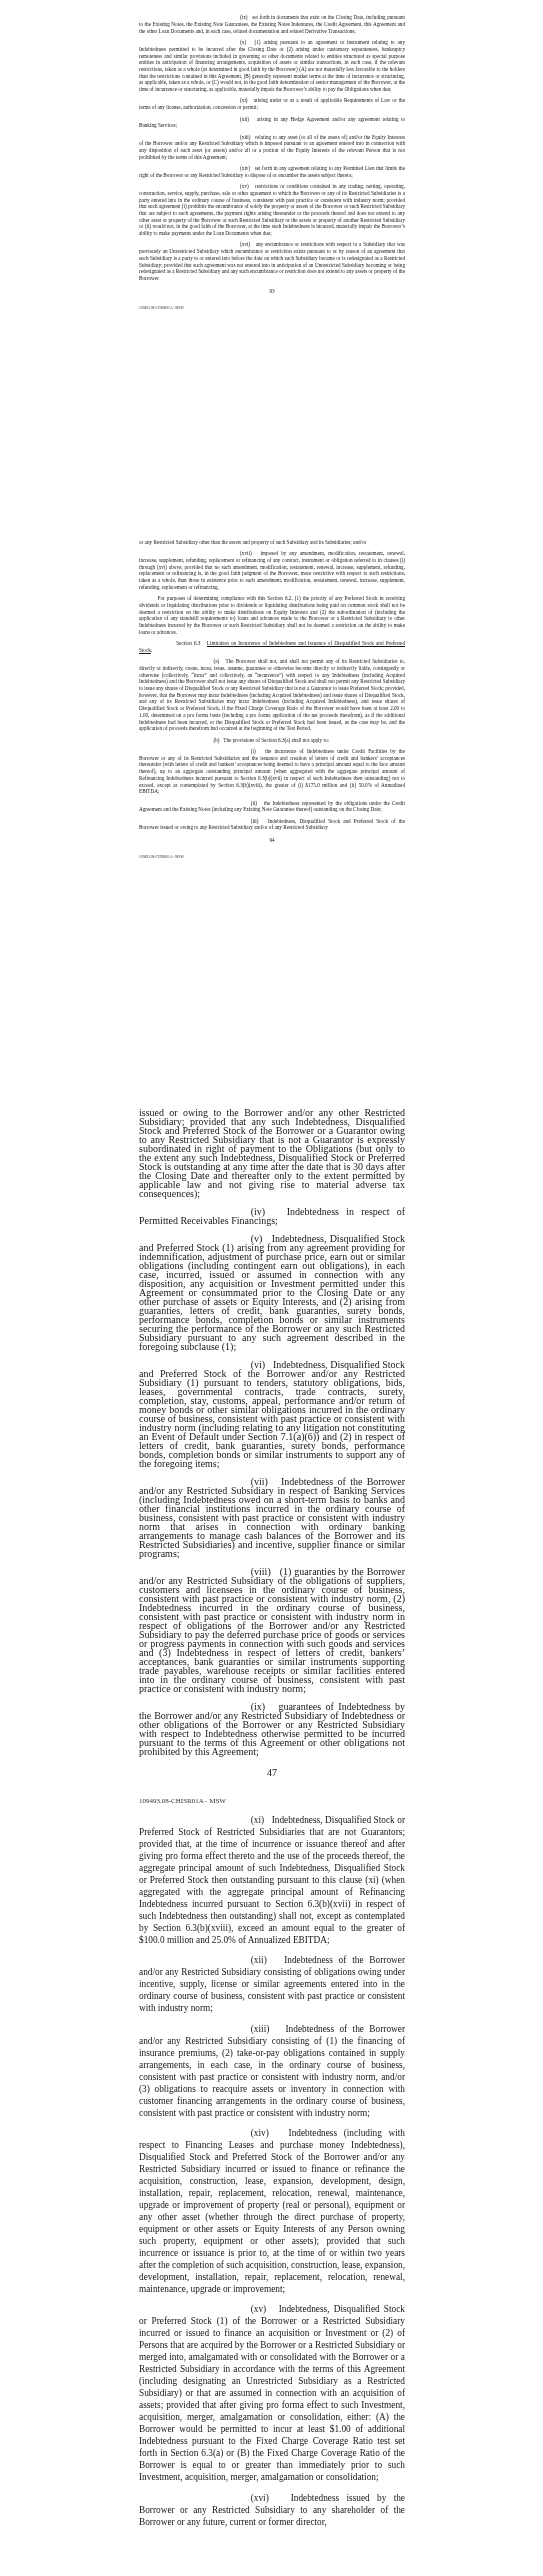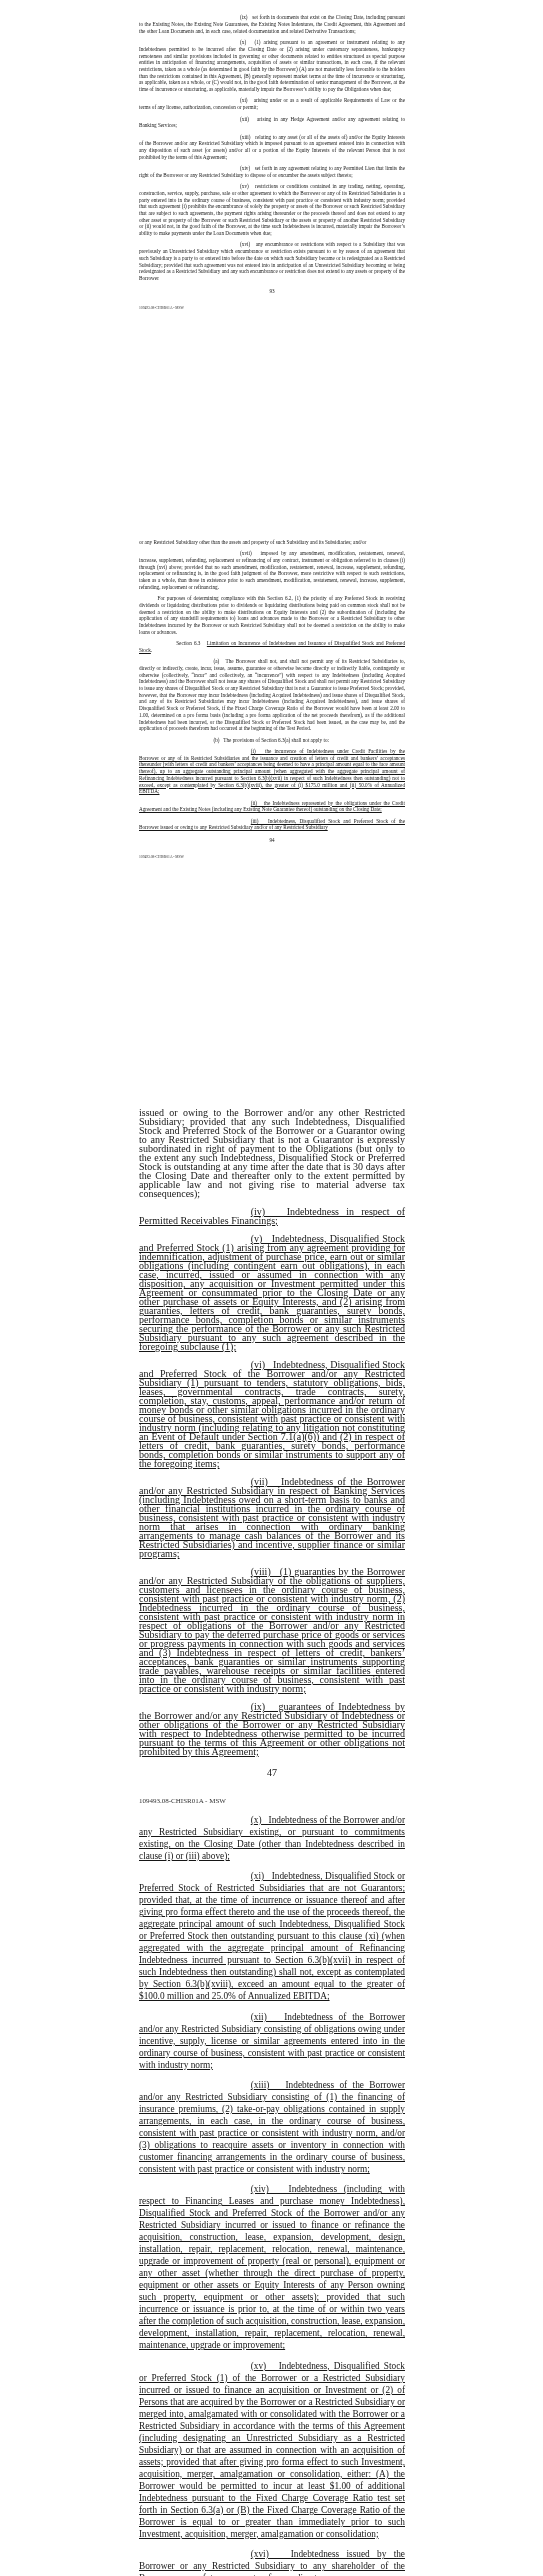--- a/index.html
+++ b/index.html
@@ -28,21 +28,21 @@
   }
   .para {
     margin: 0 0 0.9em 0;
     text-align: justify;
   }
   .cont      { text-indent: 0; }
   .p1        { text-indent: 7%; }
   .section   { text-indent: 14%; }
   .suba      { text-indent: 28%; }
   .clause    { text-indent: 38%; }
-  .subclause { text-indent: 42%; text-decoration: underline; }
+  .subclause { text-indent: 42%; }
   .u { text-decoration: underline; }
   .page-number {
     text-align: center;
     margin-top: 1.2em;
   }
   .doc-footer {
     margin-top: 2.8em;
     font-size: 0.7em;
     color: #333333;
   }
@@ -93,21 +93,20 @@
         <p class="para subclause">(vi)&nbsp;&nbsp; Indebtedness, Disqualified Stock and Preferred Stock of the Borrower and/or any Restricted Subsidiary (1) pursuant to tenders, statutory obligations, bids, leases, governmental contracts, trade contracts, surety, completion, stay, customs, appeal, performance and/or return of money bonds or other similar obligations incurred in the ordinary course of business, consistent with past practice or consistent with industry norm (including relating to any litigation not constituting an Event of Default under Section 7.1(a)(6)) and (2) in respect of letters of credit, bank guaranties, surety bonds, performance bonds, completion bonds or similar instruments to support any of the foregoing items;</p>
         <p class="para subclause">(vii)&nbsp;&nbsp; Indebtedness of the Borrower and/or any Restricted Subsidiary in respect of Banking Services (including Indebtedness owed on a short-term basis to banks and other financial institutions incurred in the ordinary course of business, consistent with past practice or consistent with industry norm that arises in connection with ordinary banking arrangements to manage cash balances of the Borrower and its Restricted Subsidiaries) and incentive, supplier finance or similar programs;</p>
         <p class="para subclause">(viii)&nbsp;&nbsp; (1) guaranties by the Borrower and/or any Restricted Subsidiary of the obligations of suppliers, customers and licensees in the ordinary course of business, consistent with past practice or consistent with industry norm, (2) Indebtedness incurred in the ordinary course of business, consistent with past practice or consistent with industry norm in respect of obligations of the Borrower and/or any Restricted Subsidiary to pay the deferred purchase price of goods or services or progress payments in connection with such goods and services and (3) Indebtedness in respect of letters of credit, bankers’ acceptances, bank guaranties or similar instruments supporting trade payables, warehouse receipts or similar facilities entered into in the ordinary course of business, consistent with past practice or consistent with industry norm;</p>
         <p class="para subclause">(ix)&nbsp;&nbsp; guarantees of Indebtedness by the Borrower and/or any Restricted Subsidiary of Indebtedness or other obligations of the Borrower or any Restricted Subsidiary with respect to Indebtedness otherwise permitted to be incurred pursuant to the terms of this Agreement or other obligations not prohibited by this Agreement;</p>
         <div class="page-number">47</div>
         <div class="doc-footer">109493.08-CHISR01A - MSW</div>
       </div>
     </div>
     <div class="page page-3">
       <div class="text-block">
-        <p class="para subclause">(x)&nbsp;&nbsp; Indebtedness of the Borrower and/or any Restricted Subsidiary existing, or pursuant to commitments existing, on the Closing Date (other than Indebtedness described in clause (i) or (iii) above);</p>
         <p class="para subclause">(xi)&nbsp;&nbsp; Indebtedness, Disqualified Stock or Preferred Stock of Restricted Subsidiaries that are not Guarantors; provided that, at the time of incurrence or issuance thereof and after giving pro forma effect thereto and the use of the proceeds thereof, the aggregate principal amount of such Indebtedness, Disqualified Stock or Preferred Stock then outstanding pursuant to this clause (xi) (when aggregated with the aggregate principal amount of Refinancing Indebtedness incurred pursuant to Section 6.3(b)(xvii) in respect of such Indebtedness then outstanding) shall not, except as contemplated by Section 6.3(b)(xviii), exceed an amount equal to the greater of $100.0 million and 25.0% of Annualized EBITDA;</p>
         <p class="para subclause">(xii)&nbsp;&nbsp; Indebtedness of the Borrower and/or any Restricted Subsidiary consisting of obligations owing under incentive, supply, license or similar agreements entered into in the ordinary course of business, consistent with past practice or consistent with industry norm;</p>
         <p class="para subclause">(xiii)&nbsp;&nbsp; Indebtedness of the Borrower and/or any Restricted Subsidiary consisting of (1) the financing of insurance premiums, (2) take-or-pay obligations contained in supply arrangements, in each case, in the ordinary course of business, consistent with past practice or consistent with industry norm, and/or (3) obligations to reacquire assets or inventory in connection with customer financing arrangements in the ordinary course of business, consistent with past practice or consistent with industry norm;</p>
         <p class="para subclause">(xiv)&nbsp;&nbsp; Indebtedness (including with respect to Financing Leases and purchase money Indebtedness), Disqualified Stock and Preferred Stock of the Borrower and/or any Restricted Subsidiary incurred or issued to finance or refinance the acquisition, construction, lease, expansion, development, design, installation, repair, replacement, relocation, renewal, maintenance, upgrade or improvement of property (real or personal), equipment or any other asset (whether through the direct purchase of property, equipment or other assets or Equity Interests of any Person owning such property, equipment or other assets); provided that such incurrence or issuance is prior to, at the time of or within two years after the completion of such acquisition, construction, lease, expansion, development, installation, repair, replacement, relocation, renewal, maintenance, upgrade or improvement;</p>
         <p class="para subclause">(xv)&nbsp;&nbsp; Indebtedness, Disqualified Stock or Preferred Stock (1) of the Borrower or a Restricted Subsidiary incurred or issued to finance an acquisition or Investment or (2) of Persons that are acquired by the Borrower or a Restricted Subsidiary or merged into, amalgamated with or consolidated with the Borrower or a Restricted Subsidiary in accordance with the terms of this Agreement (including designating an Unrestricted Subsidiary as a Restricted Subsidiary) or that are assumed in connection with an acquisition of assets; provided that after giving pro forma effect to such Investment, acquisition, merger, amalgamation or consolidation, either: (A) the Borrower would be permitted to incur at least $1.00 of additional Indebtedness pursuant to the Fixed Charge Coverage Ratio test set forth in Section 6.3(a) or (B) the Fixed Charge Coverage Ratio of the Borrower is equal to or greater than immediately prior to such Investment, acquisition, merger, amalgamation or consolidation;</p>
         <p class="para subclause">(xvi)&nbsp;&nbsp; Indebtedness issued by the Borrower or any Restricted Subsidiary to any shareholder of the Borrower or any future, current or former director,</p>
       </div>
     </div>
   </div>
 

